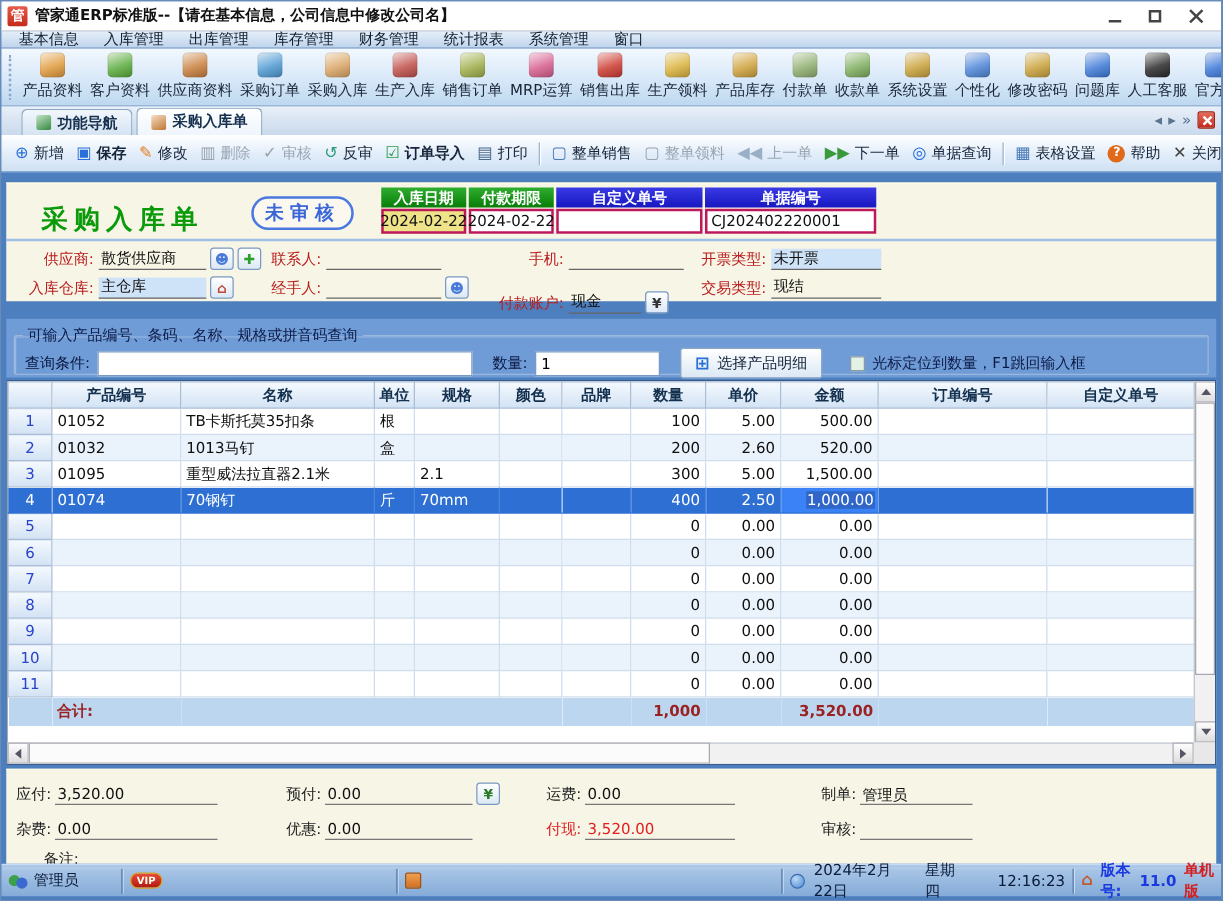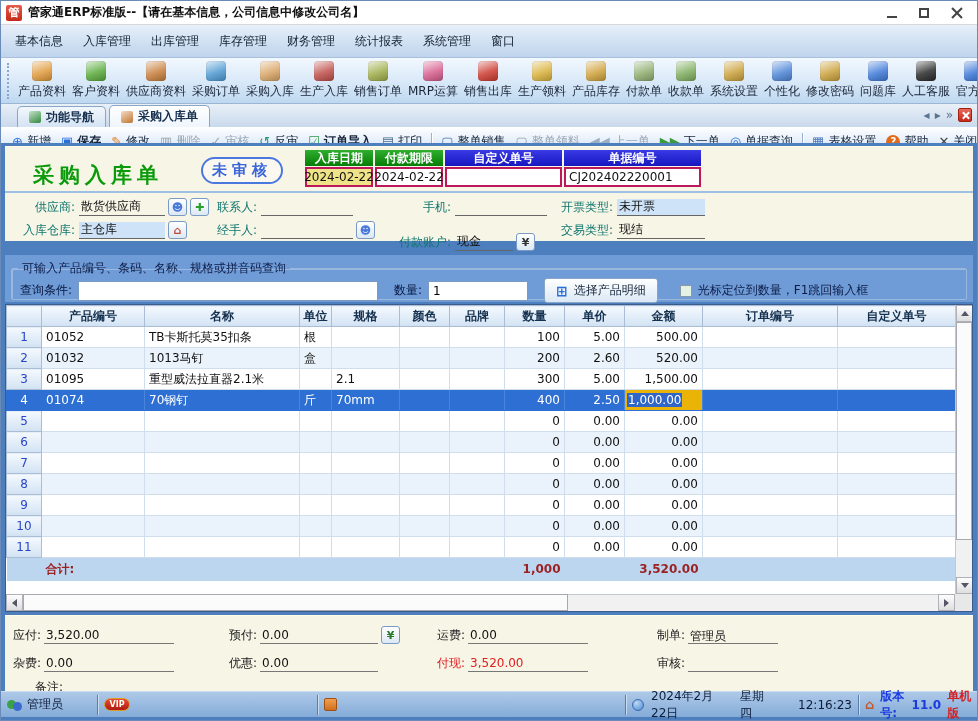--- a/index.html
+++ b/index.html
@@ -11,21 +11,21 @@
   .app-icon{width:16px;height:16px;background:linear-gradient(#e85a4a,#c42a1a);color:#fff;font-size:11px;font-weight:bold;display:flex;align-items:center;justify-content:center;border-radius:2px;margin-right:6px;flex:none}
   .titlebar .title{font-size:12px;font-weight:bold;color:#111;flex:1;white-space:nowrap;overflow:hidden}
   .win-btn{width:32px;height:20px;display:flex;align-items:center;justify-content:center;flex:none}
   .g-min{width:10px;border-top:2px solid #444;margin-top:8px}
   .g-max{width:10px;height:10px;border:2px solid #444}
   .g-close{position:relative;width:13px;height:13px}
   .g-close::before,.g-close::after{content:"";position:absolute;left:6px;top:0;width:2px;height:14px;background:#444}
   .g-close::before{transform:rotate(45deg)}.g-close::after{transform:rotate(-45deg)}
 
   
-  .menubar{height:33px;background:linear-gradient(#e6eff9,#bfd4ec);display:flex;align-items:flex-end;padding-left:4px;border-bottom:1px solid #a8c0dc}
+  .menubar{height:14px;background:linear-gradient(#e6eff9,#bfd4ec);display:flex;align-items:flex-end;padding-left:4px;border-bottom:1px solid #a8c0dc}
   .menu-item{padding:0 10px;font-size:12px;color:#102030;height:100%;display:flex;align-items:center}
 
   
   .toolbar{height:46px;background:linear-gradient(#f2f8fe,#d8e8f8 55%,#bed8f0);display:flex;align-items:center;padding-left:6px;border-bottom:1px solid #9ab6d6;overflow:hidden}
   .toolbar::before{content:"";width:2px;height:36px;border-left:2px dotted #8aa8cc;margin-right:6px}
   .tool-item{display:flex;flex-direction:column;align-items:center;padding:2px 3px;flex:none}
   .tool-icon{width:20px;height:20px;border-radius:4px;background-image:linear-gradient(160deg,rgba(255,255,255,.8),rgba(255,255,255,.15) 55%,rgba(0,0,0,.22));box-shadow:inset 0 0 1px rgba(0,0,0,.45)}
   .tool-label{font-size:12px;color:#1a2638;margin-top:2px;white-space:nowrap}
 
   
@@ -58,21 +58,21 @@
   .hdr-col{display:flex;flex-direction:column;gap:1px}
   .hdr-label{height:16px;font-size:12px;font-weight:bold;color:#fff;display:flex;align-items:center;justify-content:center;white-space:nowrap}
   .hdr-label.green{background:linear-gradient(#2fae2f,#077d07)}
   .hdr-label.blue{background:linear-gradient(#3a3ae6,#1717c0)}
   .hdr-value{height:20px;background:#fff;border:2px solid #be185d;font-size:12px;display:flex;align-items:center;justify-content:center;color:#111;white-space:nowrap}
   .hdr-value.khaki{background:#eee388}
   .hdr-value.left{justify-content:flex-start;padding-left:3px}
   .w68{width:68px}.w117{width:117px}.w137{width:137px}
   .doc-sep{position:absolute;left:0;right:0;top:44px;height:2px;background:#9ec0e4}
   .fgroup{position:absolute;display:flex;align-items:flex-end;height:20px}
-  .flabel{font-size:12px;color:#0f766e;text-align:right;white-space:nowrap}
+  .flabel{font-size:12px;color:#b91c1c;text-align:right;white-space:nowrap}
   .fvalue{font-size:12px;color:#111;border-bottom:1px solid #666;height:17px;display:flex;align-items:flex-end;padding:0 2px;margin-left:4px;white-space:nowrap}
   .fvalue.hl{background:#cfe3f8}
   .mini-btn{width:19px;height:18px;margin-left:3px;border:1px solid #7a9ac4;border-radius:3px;background:linear-gradient(#fff,#dce8f4);display:flex;align-items:center;justify-content:center;font-size:11px;line-height:1}
   .lw66{width:66px}.lw50{width:50px}.lw70{width:70px}
   .vw86{width:86px}.vw92{width:92px}.vw88{width:88px}.vw58{width:58px}
 
   
   .query-panel{margin-top:14px;height:47px;background:#6f9bd6;padding:5px 6px 2px}
   fieldset.query-fs{border:1px solid #9ab8dc;border-radius:2px;height:40px;box-shadow:inset 1px 1px 0 rgba(255,255,255,.3)}
   fieldset.query-fs legend{font-size:12px;color:#0c1c48;margin-left:6px;padding:0 4px}
@@ -91,21 +91,21 @@
   .grid-panel{margin-top:2px;height:308px;background:#fff;border:1px solid #3a5c8c;position:relative;overflow:hidden}
   table.grid{border-collapse:collapse;table-layout:fixed;width:949px;font-size:12px}
   .grid th{height:21px;background:linear-gradient(#f4f9fe,#d2e2f4);border:1px solid #aabdd4;font-weight:bold;color:#13304e;padding:0 2px;white-space:nowrap;overflow:hidden}
   .grid td{height:21px;border-right:1px solid #cfdded;border-bottom:1px solid #cfdded;padding:0 4px;color:#111;overflow:hidden;white-space:nowrap;background:#fff}
   .grid td.num{background:linear-gradient(#f4f9fe,#d2e2f4);border:1px solid #aabdd4;color:#2a44c8;text-align:center;padding:0}
   .grid tr.alt td{background:#eaf3fb}
   .grid tr.alt td.num{background:linear-gradient(#f4f9fe,#d2e2f4)}
   .grid tr.selected td{background:#2e6fd3;color:#fff;border-right-color:#4a85dd;border-bottom-color:#2e6fd3}
   .grid tr.selected td.num{background:#2e6fd3;color:#fff;border-color:#2e6fd3}
   .grid td.r{text-align:right}
-  .grid tr.selected td.edit{background:#eab308;color:#000;text-align:left;padding:0 2px}
+  .grid tr.selected td.edit{background:#3b82f6;color:#000;text-align:right;padding:0 2px}
   .grid td.edit .sel{background:#2f66c8;color:#fff;padding:0 1px}
   .grid td.total{background:#bdd6f0;border:none;border-top:1px solid #89a8cc;color:#9b2222;font-weight:bold;height:23px}
   .grid td.total.tl{padding-left:4px}
   .vscroll{position:absolute;top:0;right:0;bottom:17px;width:17px;background:#f1f1f1;border-left:1px solid #c0c8d0}
   .hscroll{position:absolute;left:0;right:17px;bottom:0;height:17px;background:#f1f1f1;border-top:1px solid #c0c8d0}
   .corner{position:absolute;right:0;bottom:0;width:17px;height:17px;background:#e8e8e8}
   .sbtn{position:absolute;width:17px;height:17px;background:linear-gradient(#fdfdfd,#dedede);border:1px solid #b0b0b8;display:flex;align-items:center;justify-content:center}
   .vscroll .up{top:0;left:0}.vscroll .down{bottom:0;left:0}
   .hscroll .left{left:0;top:-1px}.hscroll .right{right:0;top:-1px}
   .tri-up{width:0;height:0;border-left:4px solid transparent;border-right:4px solid transparent;border-bottom:5px solid #556}

